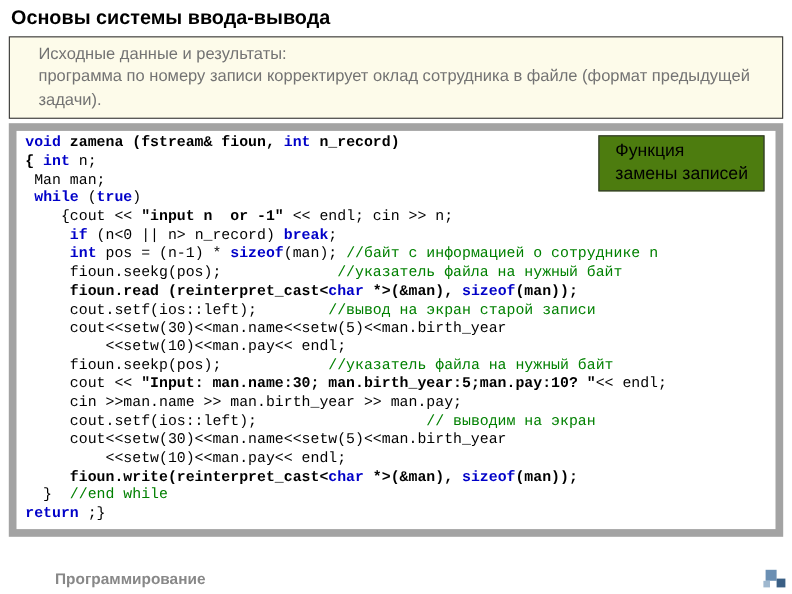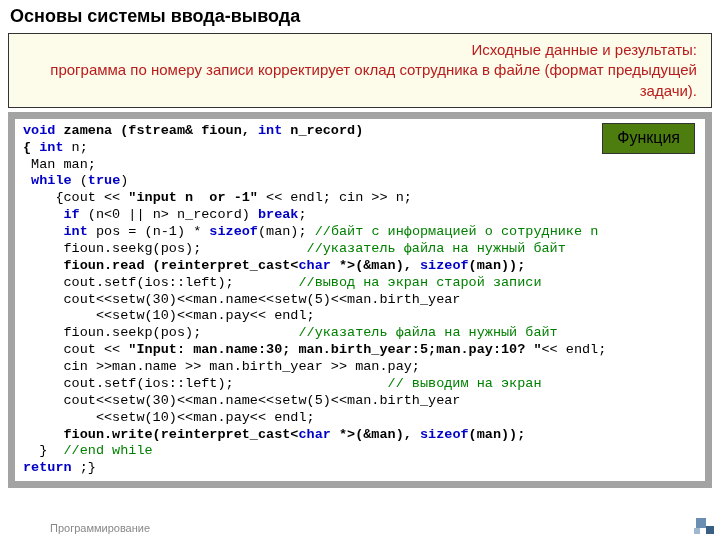--- a/index.html
+++ b/index.html
@@ -20,26 +20,25 @@
   }
   .title {
     font-size: 18px;
     font-weight: bold;
     color: #000;
     margin: 2px 4px 6px 4px;
   }
   .intro-box {
     border: 1px solid #333;
     background: #fdfbea;
-    padding: 6px 14px;
+    padding: 6px 26px;
     font-size: 15px;
     line-height: 1.35;
-    color: #b91c1c;
+    color: #737373;
     margin: 0 2px 4px 2px;
-    text-align: right;
   }
   .intro-box .intro-head {
     display: inline;
   }
   .code-box {
     position: relative;
     border: 7px solid #a3a3a3;
     padding: 4px 8px 4px 8px;
     font-family: "Courier New", monospace;
     font-size: 13.5px;
@@ -60,22 +59,23 @@
     padding: 4px 14px;
     font-family: Arial, sans-serif;
     font-size: 16px;
     line-height: 1.3;
     white-space: normal;
   }
   .footer {
     position: absolute;
     bottom: 6px;
     left: 50px;
-    font-size: 11px;
+    font-size: 14px;
     color: #888;
+    font-weight: bold;
   }
   .deco {
     position: absolute;
     right: 4px;
     bottom: 4px;
     width: 26px;
     height: 20px;
   }
   .deco .sq1 { position:absolute; width:10px; height:10px; background:#6b8fb3; right:10px; bottom:8px;}
   .deco .sq2 { position:absolute; width:8px; height:8px; background:#3a5f85; right:2px; bottom:2px;}
@@ -108,20 +108,21 @@
 <span>     fioun.seekp(pos);            </span><span class="cmt">//указатель файла на нужный байт</span>
 <span>     cout &lt;&lt; </span><span class="bkw">"Input: man.name:30; man.birth_year:5;man.pay:10? "</span><span>&lt;&lt; endl;</span>
 <span>     cin &gt;&gt;man.name &gt;&gt; man.birth_year &gt;&gt; man.pay;</span>
 <span>     cout.setf(ios::left);                   </span><span class="cmt">// выводим на экран</span>
 <span>     cout&lt;&lt;setw(30)&lt;&lt;man.name&lt;&lt;setw(5)&lt;&lt;man.birth_year</span>
 <span>         &lt;&lt;setw(10)&lt;&lt;man.pay&lt;&lt; endl;</span>
 <span class="bkw">     fioun.write(reinterpret_cast&lt;</span><span class="kw">char</span><span class="bkw"> *&gt;(&amp;man), </span><span class="kw">sizeof</span><span class="bkw">(man));</span>
 <span>  }  </span><span class="cmt">//end while</span>
 <span class="kw">return</span><span> ;}</span><div class="callout">
       <div>Функция</div>
+      <div>замены записей</div>
     </div></div>
 
   <div class="footer">Программирование</div>
 
   <div class="deco">
     <div class="sq1"></div>
       <div class="sq2"></div>
       <div class="sq3"></div>
   </div>
 </div>

